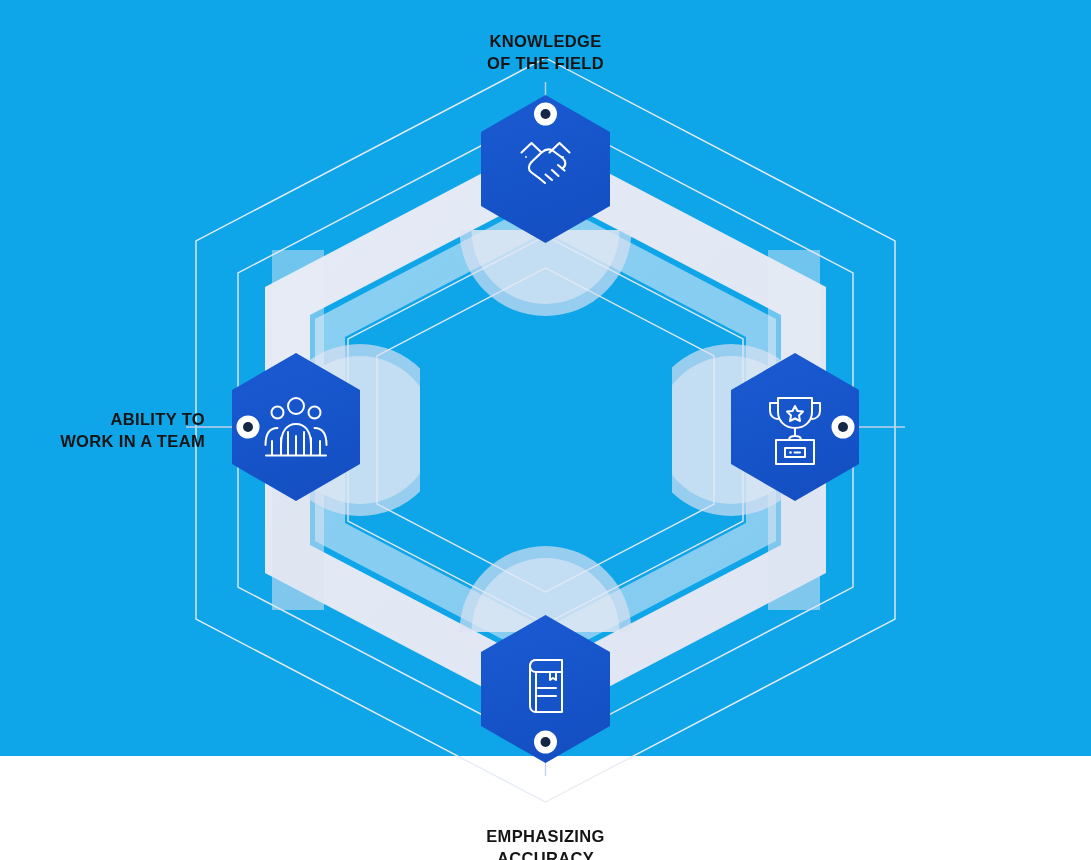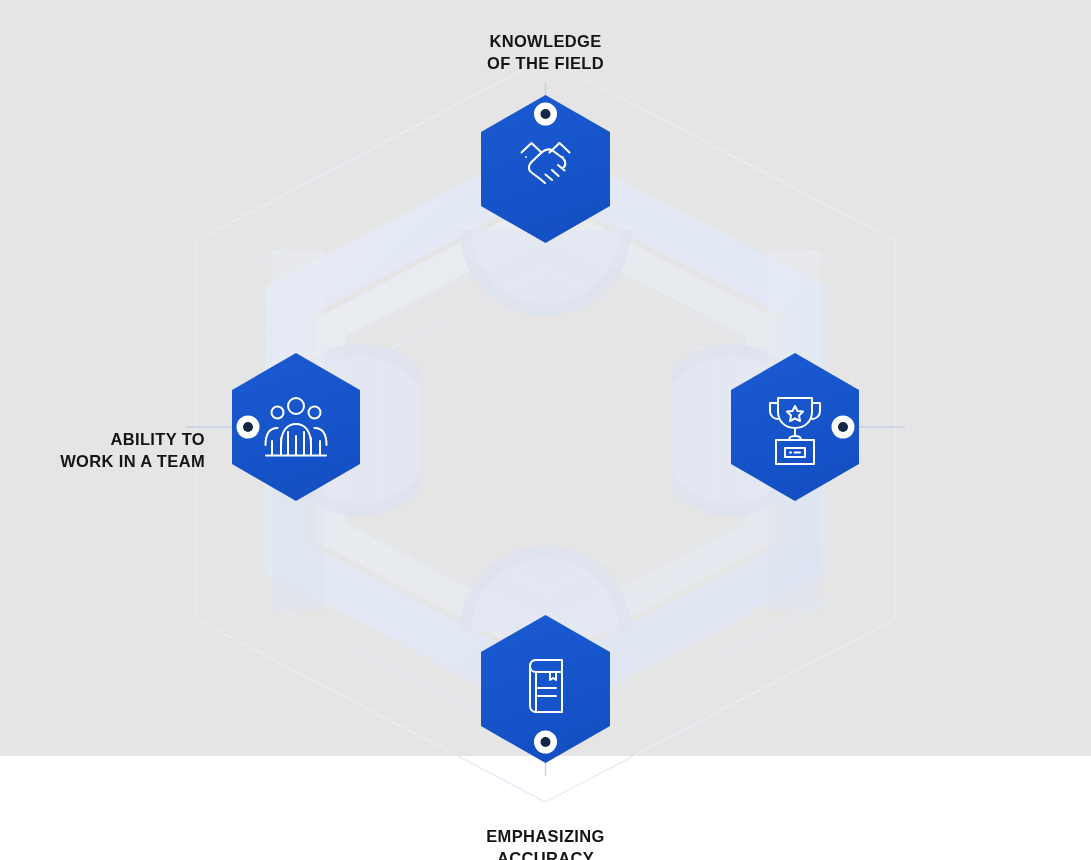--- a/index.html
+++ b/index.html
@@ -10,21 +10,21 @@
   body {
     width: 1091px;
     height: 860px;
     font-family: "Liberation Sans", sans-serif;
     overflow: hidden;
   }
   #infographic {
     position: relative;
     width: 1091px;
     height: 756px;
-    background: #e5e5e5;
+    background: #0ea5e9;
   }
   .layer {
     position: absolute;
     top: 0;
     left: 0;
     width: 1091px;
     height: 860px;
   }
   .label {
     position: absolute;
@@ -46,21 +46,20 @@
   .label-bottom {
     left: 0;
     right: 0;
     top: 826px;
     text-align: center;
   }
   .label-left {
     right: 886px;
     top: 409px;
     text-align: right;
-    margin-top: 20px;
   }
   .label-right {
     left: 903px;
     top: 405px;
     text-align: left;
   }
 </style>
 </head>
 <body>
 

